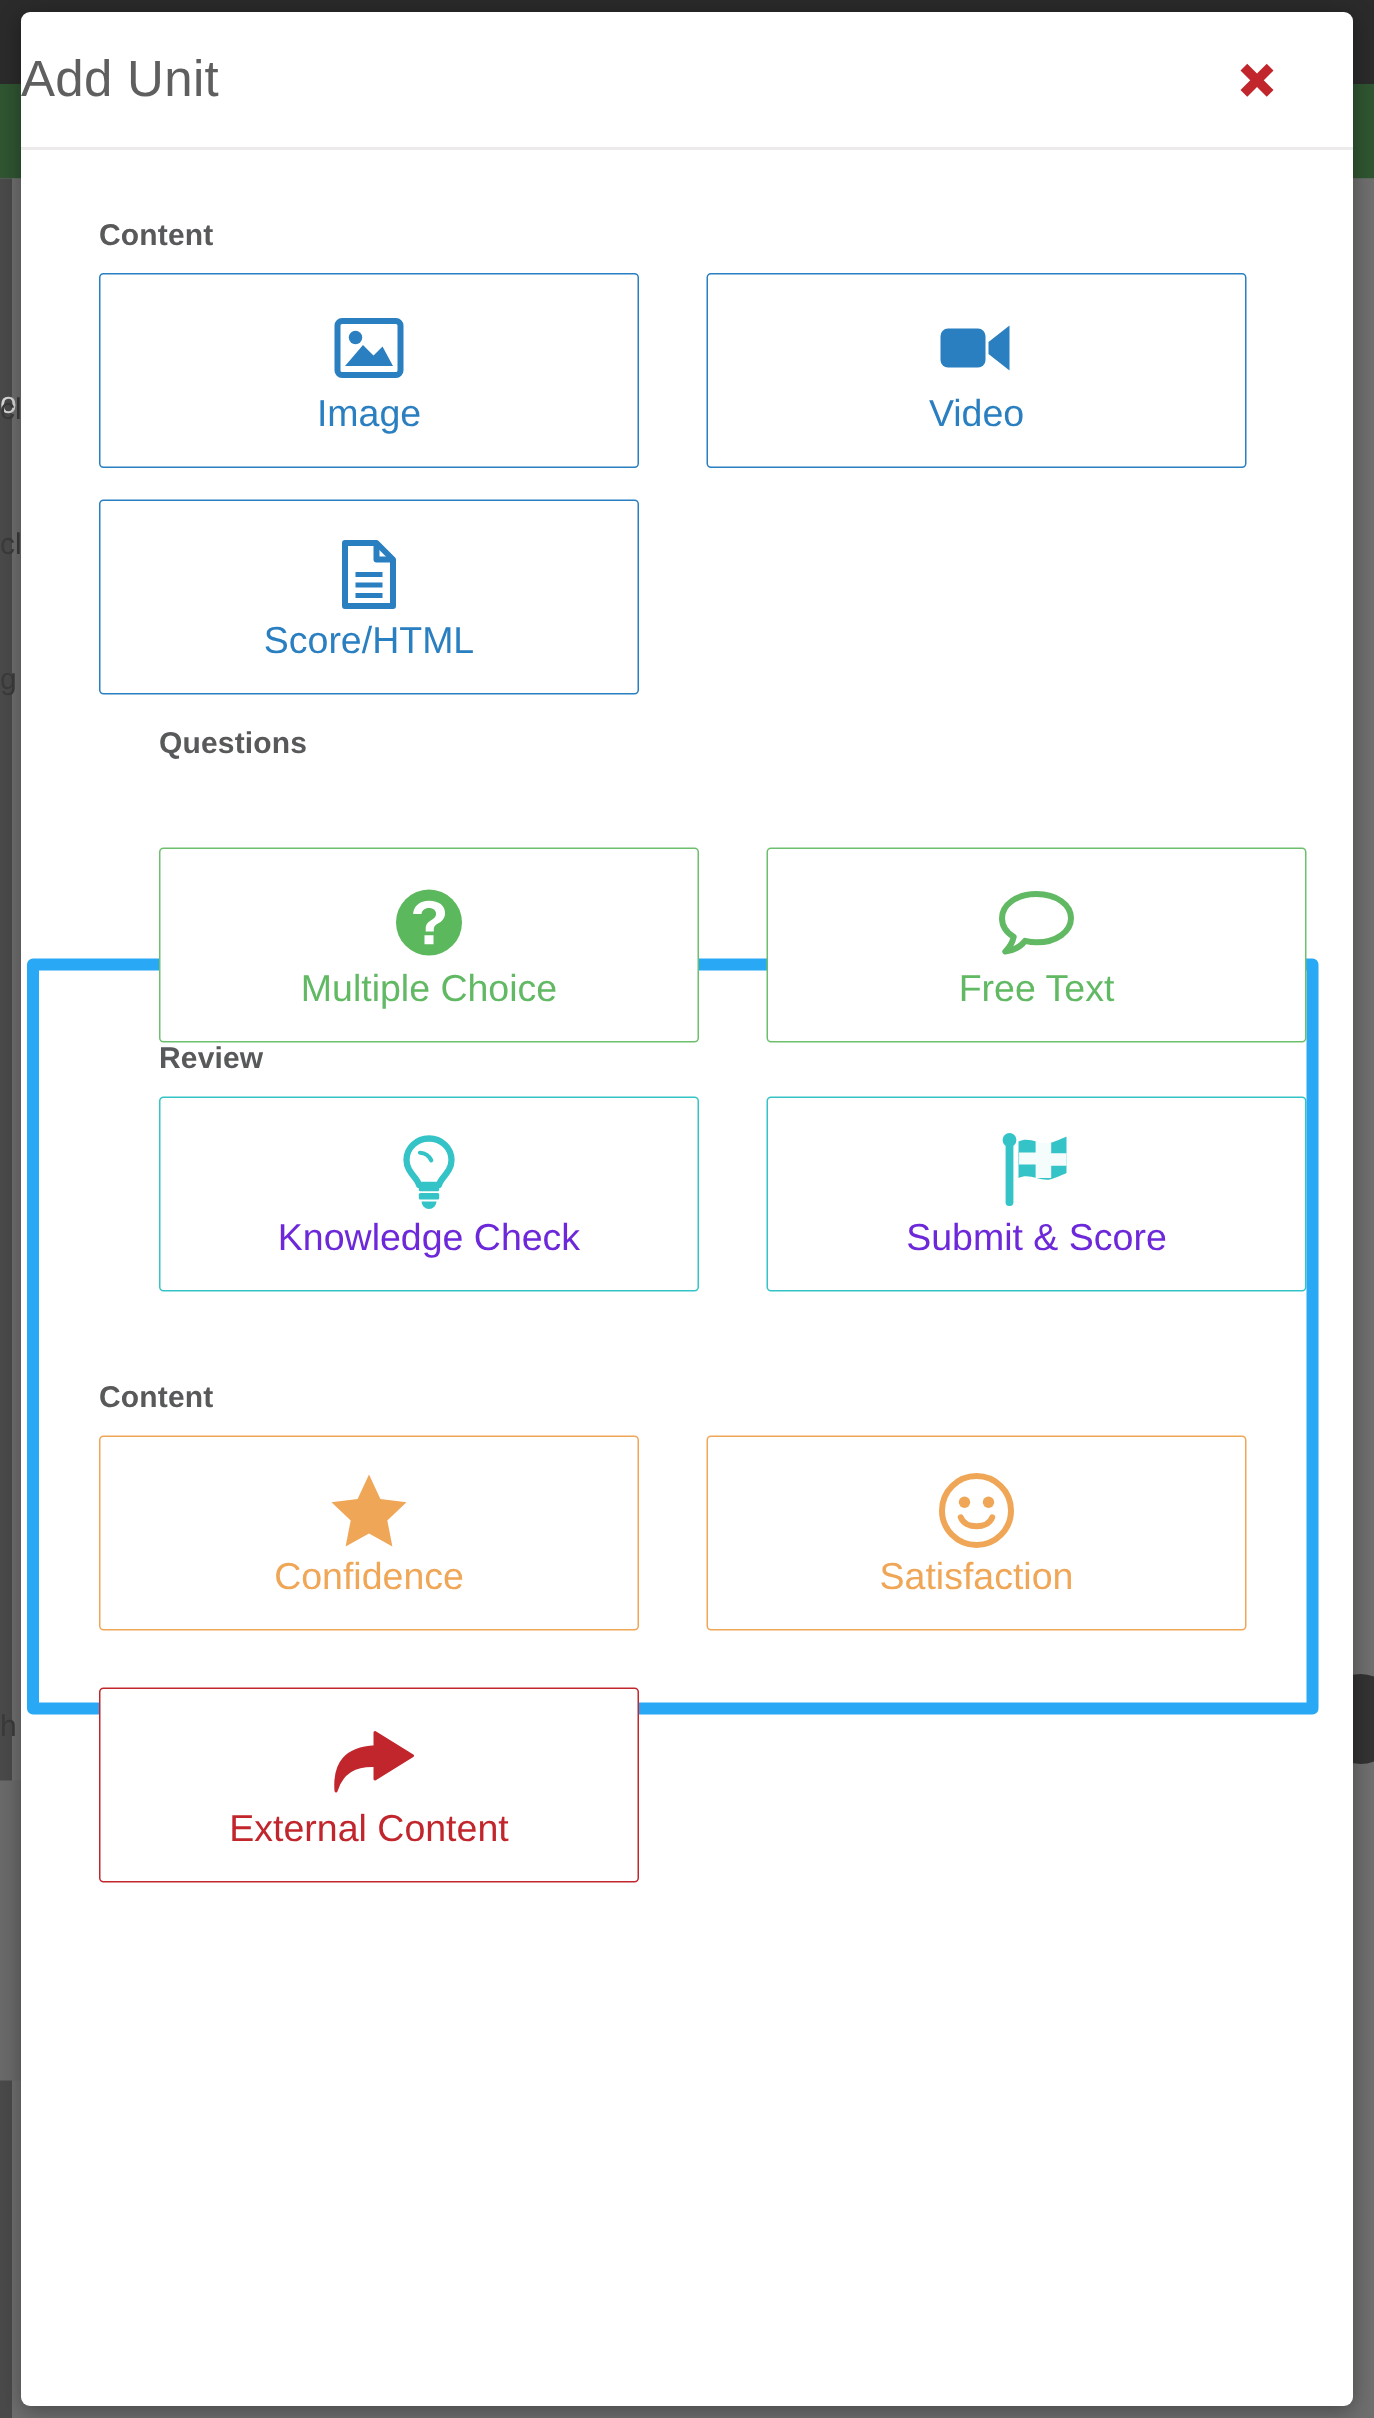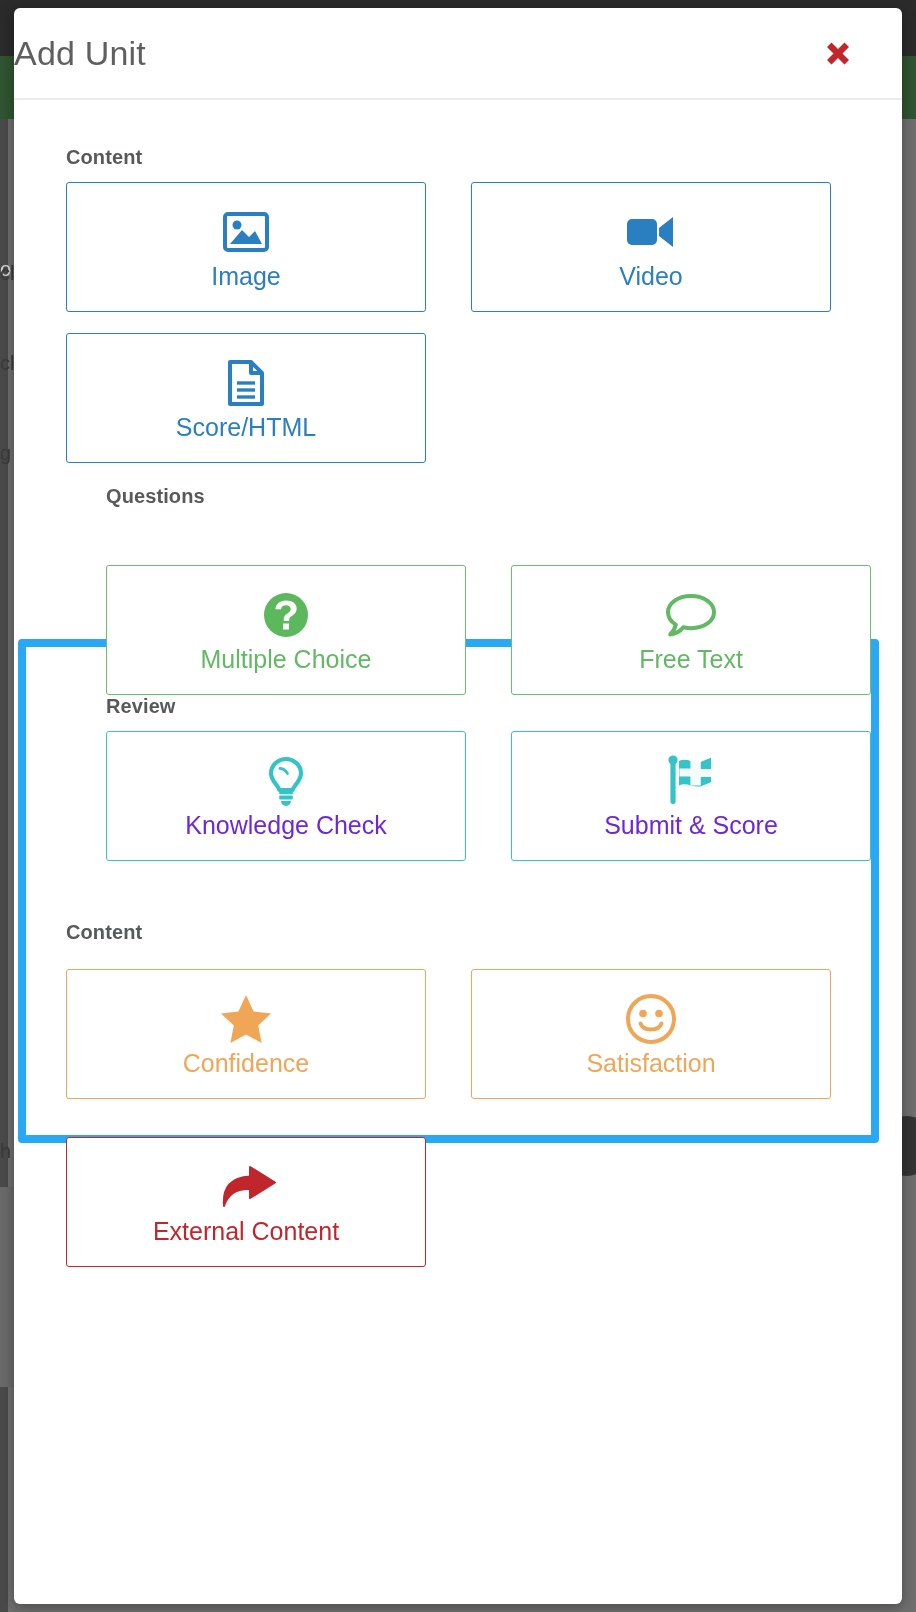--- a/index.html
+++ b/index.html
@@ -94,21 +94,21 @@
   }
   .card .card-icon { height: 52px; display:flex; align-items:center; justify-content:center; }
 
   
   .card.blue   { border-color:#2a7fc1; }
   .card.blue  .card-label { color:#2a7fc1; }
   .card.green  { border-color:#6cbf6c;margin-top:44px; }
   .card.green .card-label { color:#62b964; }
   .card.teal   { border-color:#34c3c6; }
   .card.teal  .card-label { color:#6d28d9; }
-  .card.orange { border-color:#f0a657;margin-top:12px; }
+  .card.orange { border-color:#f0a657; }
   .card.orange .card-label { color:#f0a657; }
   .card.red    { border-color:#c1262c;margin-top:24px; }
   .card.red   .card-label { color:#c1262c; }
 
   
   #highlight-frame {
     position: absolute;
     left: 4px;
     top: 539px;
     width: 861px;

